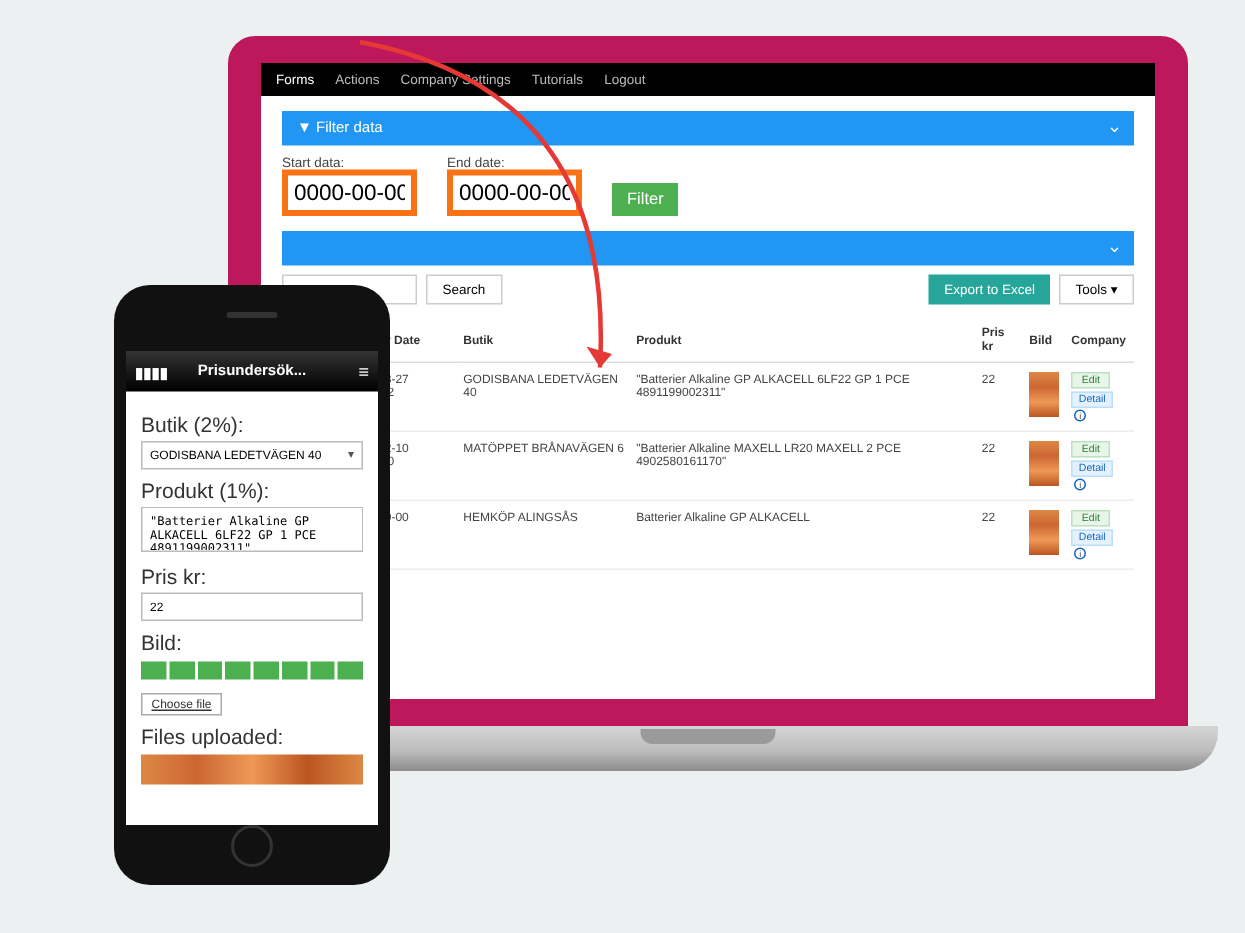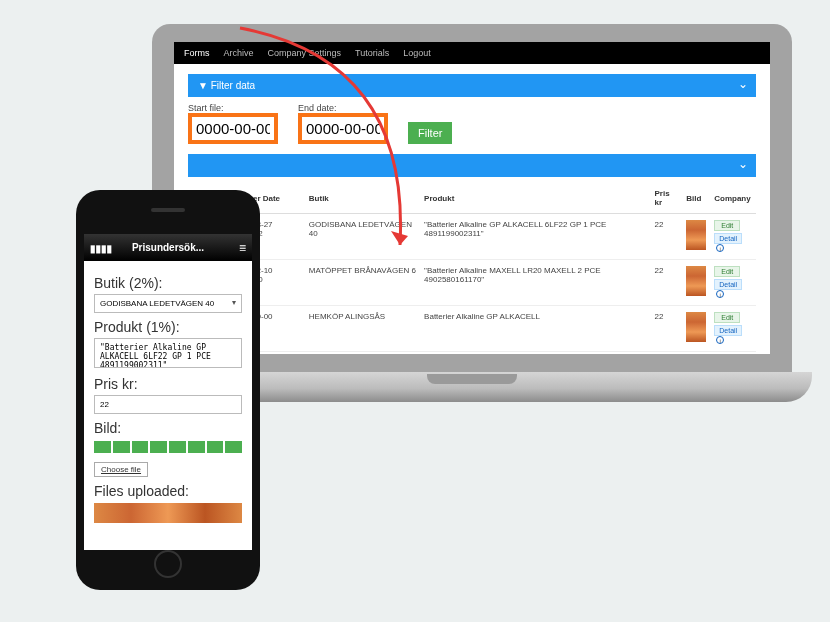--- a/index.html
+++ b/index.html
@@ -1,20 +1,20 @@
 <!DOCTYPE html>
 <html><head>
 <meta charset="utf-8">
 <style>
   * { box-sizing: border-box; margin: 0; padding: 0; }
   body { background: #ecf0f0; font-family: Arial, sans-serif; width: 830px; height: 622px; position: relative; overflow: hidden; }
 
   
   .laptop { position: absolute; top: 24px; left: 132px; width: 680px; height: 548px; }
-  .laptop-screen-outer { width: 640px; height: 348px; background: #a3a3a3; border-radius: 18px 18px 0 0; padding: 18px 22px; margin: 0 auto; position: relative; }
+  .laptop-screen-outer { width: 640px; height: 460px; background: #be185d; border-radius: 18px 18px 0 0; padding: 18px 22px; margin: 0 auto; position: relative; }
   .laptop-screen { width: 100%; height: 100%; background: #fff; overflow: hidden; font-size: 9px; position: relative; }
   .laptop-base { width: 680px; height: 30px; background: linear-gradient(#d5d5d5,#bcbcbc 55%,#8c8c8c); border-radius: 0 0 26px 26px; margin: 0 auto; position: relative; }
   .laptop-base::after { content:""; position:absolute; top:2px; left:50%; transform:translateX(-50%); width:90px; height:10px; background:#9a9a9a; border-radius:0 0 8px 8px; }
 
   
   .nav { background: #000; display: flex; padding: 6px 10px; gap: 14px; color: #bbb; font-size: 9px; }
   .nav span { color: #bbb; cursor: pointer; }
   .nav span.active { color: #fff; }
   .page { padding: 10px 14px; }
   .page-title { font-size: 20px; font-weight: 300; color: #333; margin-bottom: 8px; }
@@ -59,41 +59,47 @@
   .arrow-svg { position:absolute; top:20px; left:180px; width:260px; height:260px; pointer-events:none; }
 </style>
 </head>
 <body>
 
 <div class="laptop">
   <div class="laptop-screen-outer">
     <div class="laptop-screen">
       <div class="nav">
         <span class="active">Forms</span>
-        <span>Archive</span>
+        <span>Actions</span>
         <span>Company Settings</span>
         <span>Tutorials</span>
         <span>Logout</span>
       </div>
       <div class="page">
         <div class="blue-bar">▼ Filter data</div>
         <div class="filter-row">
           <div class="filter-item">
-            <label>Start file:</label>
+            <label>Start data:</label>
             <input value="0000-00-00" style="">
           </div>
           <div class="filter-item">
             <label>End date:</label>
             <input value="0000-00-00" style="">
           </div>
           <button class="btn-green">Filter</button>
         </div>
 
         <div class="blue-bar">&nbsp;</div>
 
+        <div class="toolbar">
+          <input style="">
+          <button class="btn-gray">Search</button>
+          <button class="btn-export">Export to Excel</button>
+          <button class="btn-gray">Tools ▾</button>
+        </div>
 
         <table>
           <thead>
             <tr>
               <th>ile</th>
               <th>Answer Date</th>
               <th>Butik</th>
               <th>Produkt</th>
               <th>Pris kr</th>
               <th>Bild</th>

